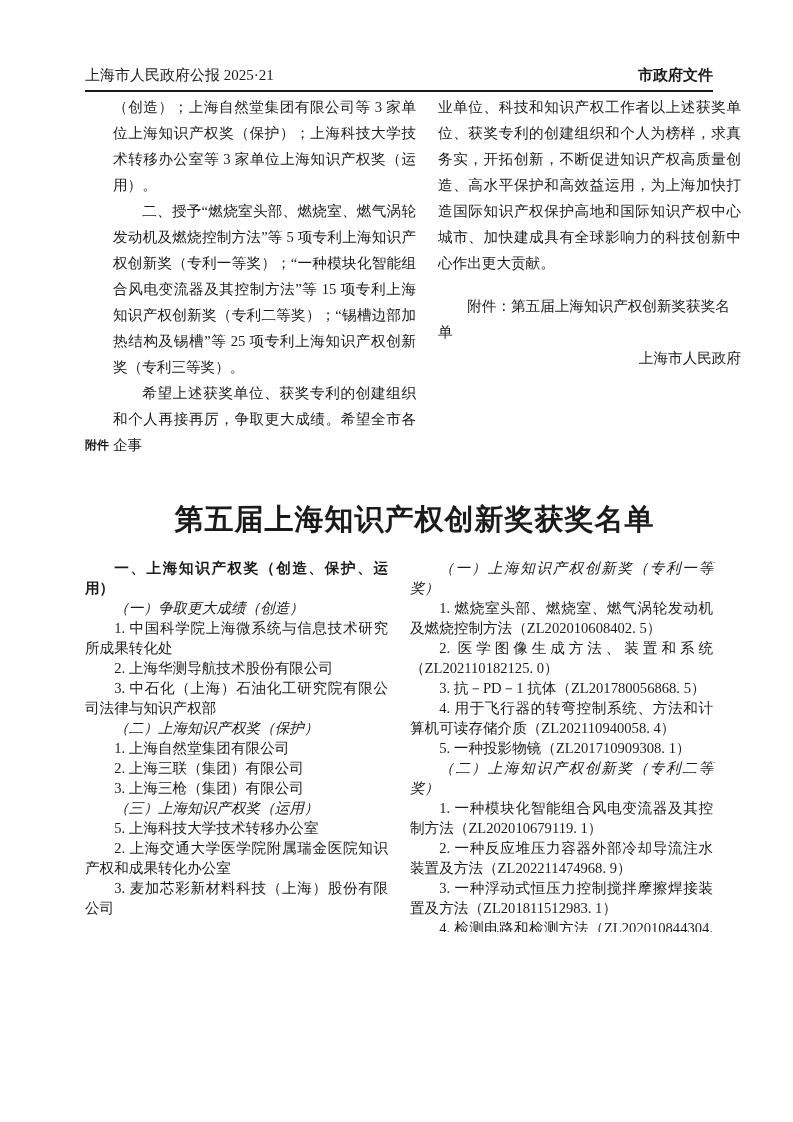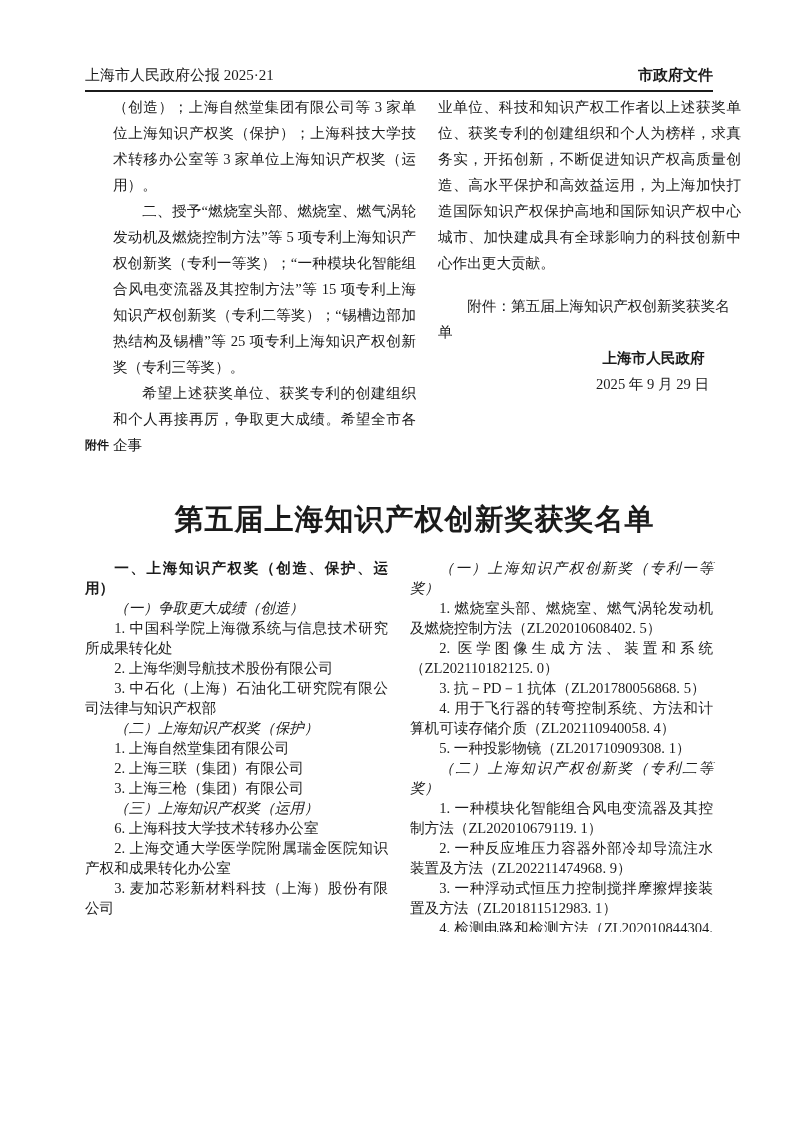--- a/index.html
+++ b/index.html
@@ -37,21 +37,21 @@
   .col { width: 303px; }
   .p {
     margin: 0;
     font-size: 14.6px;
     line-height: 26px;
     text-align: justify;
     text-justify: inter-character;
   }
   .ind { text-indent: 2em; }
   .attach-note { margin-top: 17px; text-indent: 2em; text-align: left; }
-  .sig-name { text-align: center; padding-left: 128px; font-weight: bold; }
+  .sig-name { text-align: right; padding-left: 128px; }
   .sig-date { text-align: left; padding-left: 158px; }
   
   .annex-label {
     position: absolute;
     top: 437px; left: 85px;
     font-size: 12px; font-weight: bold;
     font-family: "Liberation Sans", sans-serif;
   }
   .annex-title {
     position: absolute;
@@ -101,40 +101,39 @@
   <div class="intro">
     <div class="col">
       <p class="p">（创造）；上海自然堂集团有限公司等 3 家单位上海知识产权奖（保护）；上海科技大学技术转移办公室等 3 家单位上海知识产权奖（运用）。</p>
       <p class="p ind">二、授予“燃烧室头部、燃烧室、燃气涡轮发动机及燃烧控制方法”等 5 项专利上海知识产权创新奖（专利一等奖）；“一种模块化智能组合风电变流器及其控制方法”等 15 项专利上海知识产权创新奖（专利二等奖）；“锡槽边部加热结构及锡槽”等 25 项专利上海知识产权创新奖（专利三等奖）。</p>
       <p class="p ind">希望上述获奖单位、获奖专利的创建组织和个人再接再厉，争取更大成绩。希望全市各企事</p>
     </div>
     <div class="col">
       <p class="p">业单位、科技和知识产权工作者以上述获奖单位、获奖专利的创建组织和个人为榜样，求真务实，开拓创新，不断促进知识产权高质量创造、高水平保护和高效益运用，为上海加快打造国际知识产权保护高地和国际知识产权中心城市、加快建成具有全球影响力的科技创新中心作出更大贡献。</p>
       <p class="p attach-note">附件：第五届上海知识产权创新奖获奖名单</p>
       <p class="p sig-name">上海市人民政府</p>
-      <p class="p sig-date">2025 年 9 月 29 日</p>
     </div>
   </div>
 
   <div class="annex-label">附件</div>
   <h1 class="annex-title">第五届上海知识产权创新奖获奖名单</h1>
 
   <div class="lists">
     <div class="col">
       <p class="p h1">一、上海知识产权奖（创造、保护、运用）</p>
       <p class="p h2">（一）争取更大成绩（创造）</p>
       <p class="p item">1. 中国科学院上海微系统与信息技术研究所成果转化处</p>
       <p class="p item">2. 上海华测导航技术股份有限公司</p>
       <p class="p item">3. 中石化（上海）石油化工研究院有限公司法律与知识产权部</p>
       <p class="p h2">（二）上海知识产权奖（保护）</p>
       <p class="p item">1. 上海自然堂集团有限公司</p>
       <p class="p item">2. 上海三联（集团）有限公司</p>
       <p class="p item">3. 上海三枪（集团）有限公司</p>
       <p class="p h2">（三）上海知识产权奖（运用）</p>
-      <p class="p item">6. 上海科技大学技术转移办公室</p>
+      <p class="p item">5. 上海科技大学技术转移办公室</p>
       <p class="p item">2. 上海交通大学医学院附属瑞金医院知识产权和成果转化办公室</p>
       <p class="p item">3. 麦加芯彩新材料科技（上海）股份有限公司</p>
     </div>
     <div class="col">
       <p class="p h2">（一）上海知识产权创新奖（专利一等奖）</p>
       <p class="p item">1. 燃烧室头部、燃烧室、燃气涡轮发动机及燃烧控制方法（ZL202010608402. 5）</p>
       <p class="p item">2. 医学图像生成方法、装置和系统（ZL202110182125. 0）</p>
       <p class="p item">3. 抗－PD－1 抗体（ZL201780056868. 5）</p>
       <p class="p item">4. 用于飞行器的转弯控制系统、方法和计算机可读存储介质（ZL202110940058. 4）</p>
       <p class="p item">5. 一种投影物镜（ZL201710909308. 1）</p>

